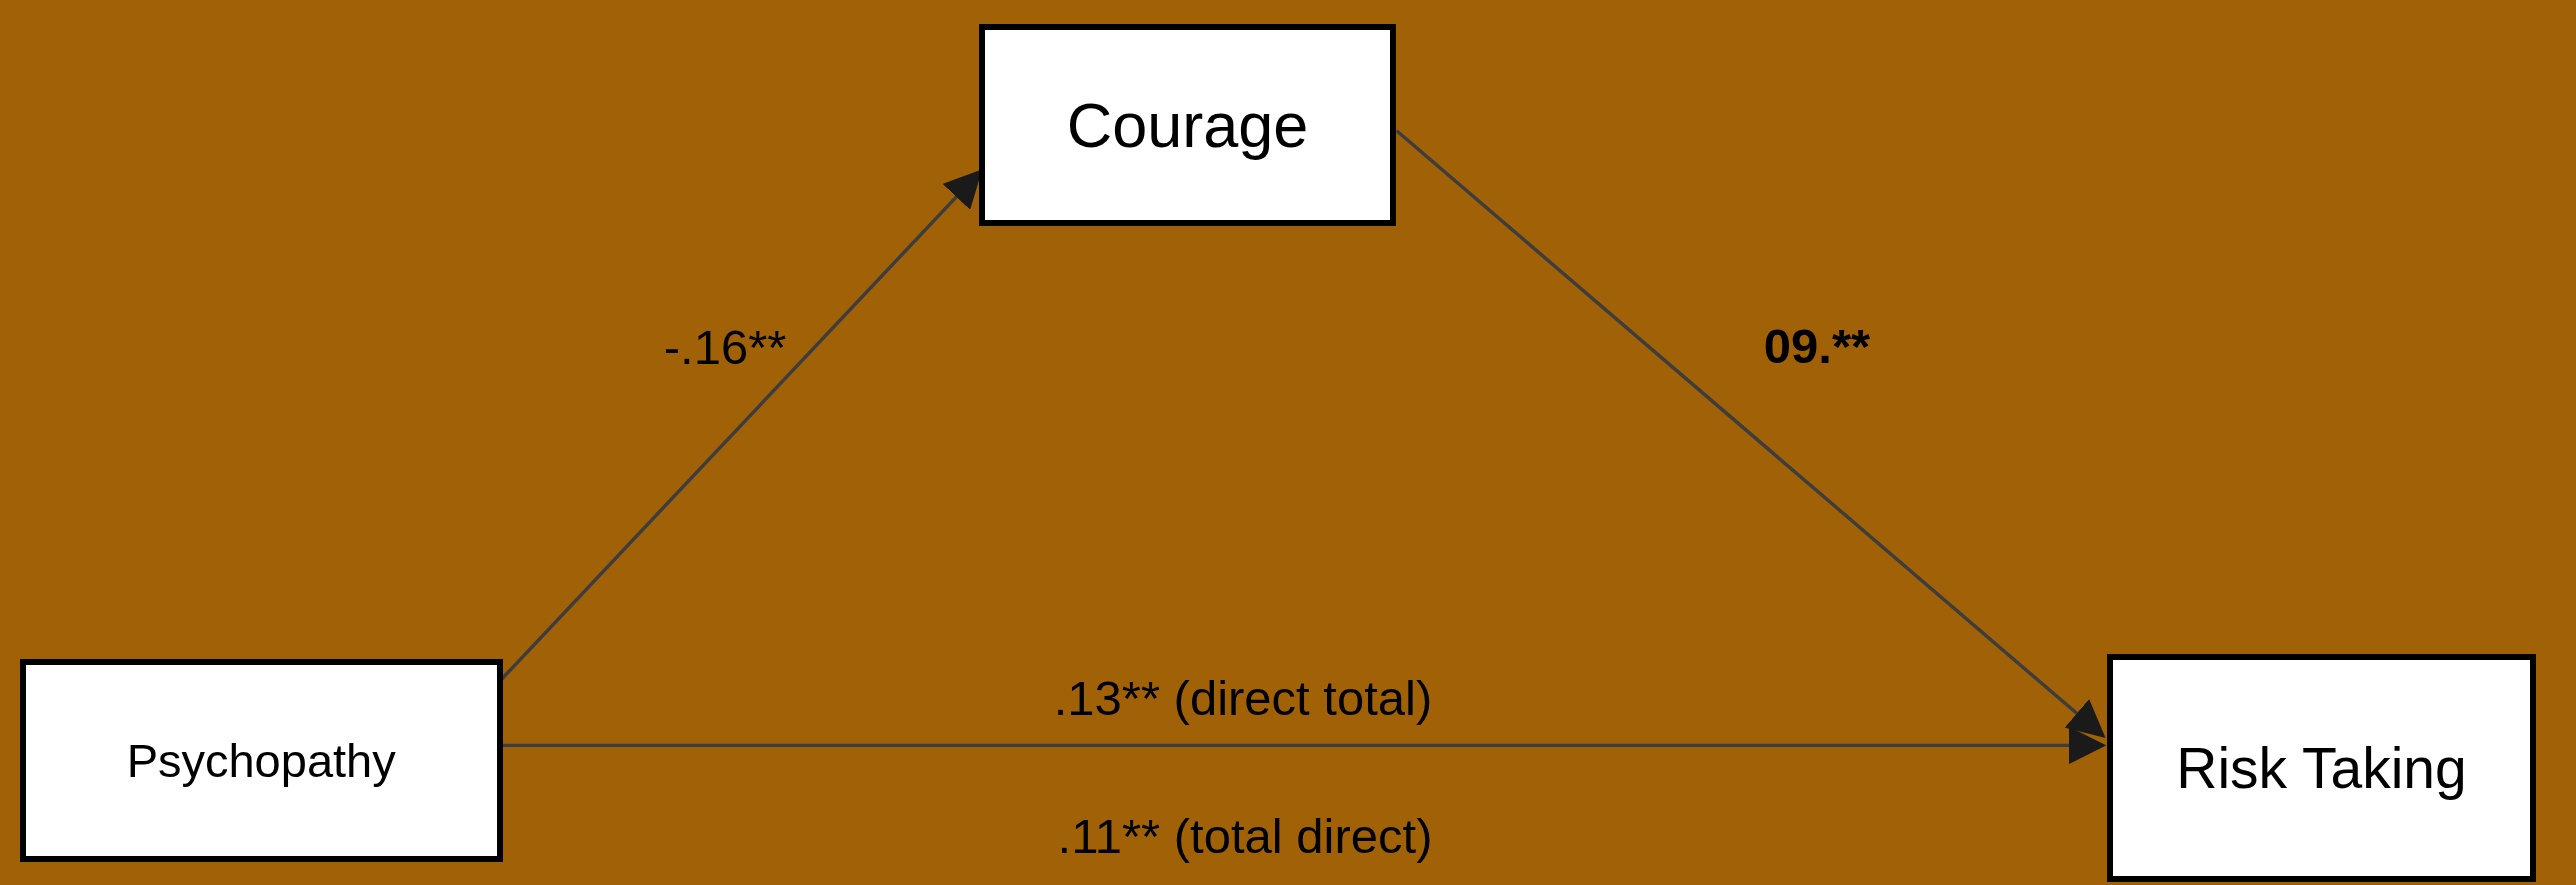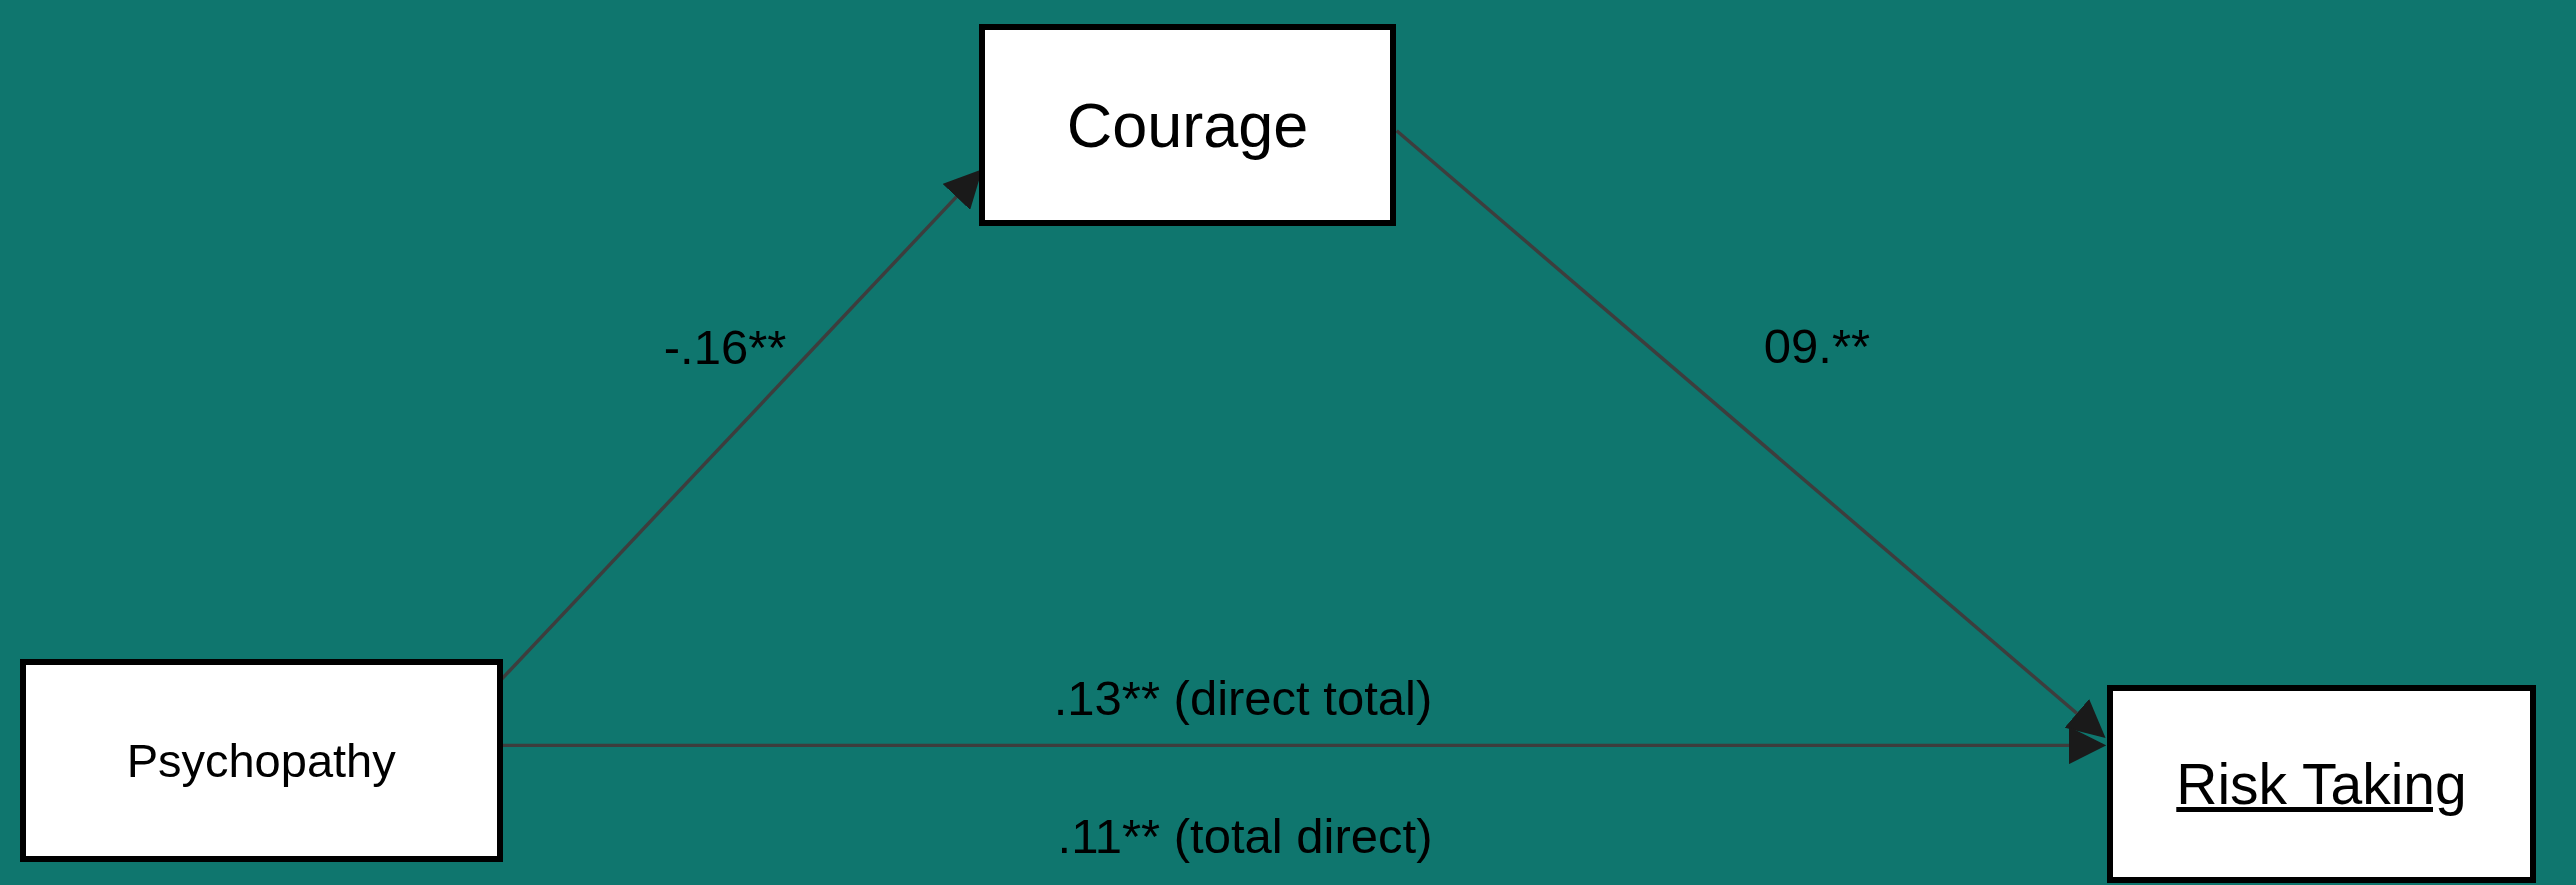--- a/index.html
+++ b/index.html
@@ -5,21 +5,21 @@
   html, body {
     margin: 0;
     padding: 0;
     background: #ffffff;
     font-family: "Liberation Sans", sans-serif;
   }
   .canvas {
     position: relative;
     width: 2576px;
     height: 885px;
-    background: #0f766e;
+    background: #a16207;
     overflow: hidden;
   }
   .edges-svg {
     position: absolute;
     left: 0;
     top: 0;
     width: 2576px;
     height: 885px;
   }
   .edge-line {
@@ -46,35 +46,34 @@
   }
   .node-psychopathy {
     left: 19.7px;
     top: 659px;
     width: 483px;
     height: 203px;
     font-size: 47px;
   }
   .node-risktaking {
     left: 2107px;
-    top: 685px;
+    top: 654px;
     width: 429px;
-    height: 198px;
+    height: 228px;
     font-size: 57px;
-    text-decoration: underline;
   }
   .edge-label {
     position: absolute;
     transform: translate(-50%, -50%);
     white-space: nowrap;
     color: #000000;
     font-size: 49px;
   }
   .label-a   { left: 725px;  top: 347px; }
-  .label-b   { left: 1817px; top: 346px; }
+  .label-b   { left: 1817px; top: 346px; font-weight: bold; }
   .label-direct { left: 1243px; top: 698px; }
   .label-total  { left: 1245px; top: 836px; }
 </style>
 </head>
 <body>
 
 <div class="canvas">
 
   <svg class="edges-svg" viewBox="0 0 2619 900" xmlns="http://www.w3.org/2000/svg">
     <defs>

